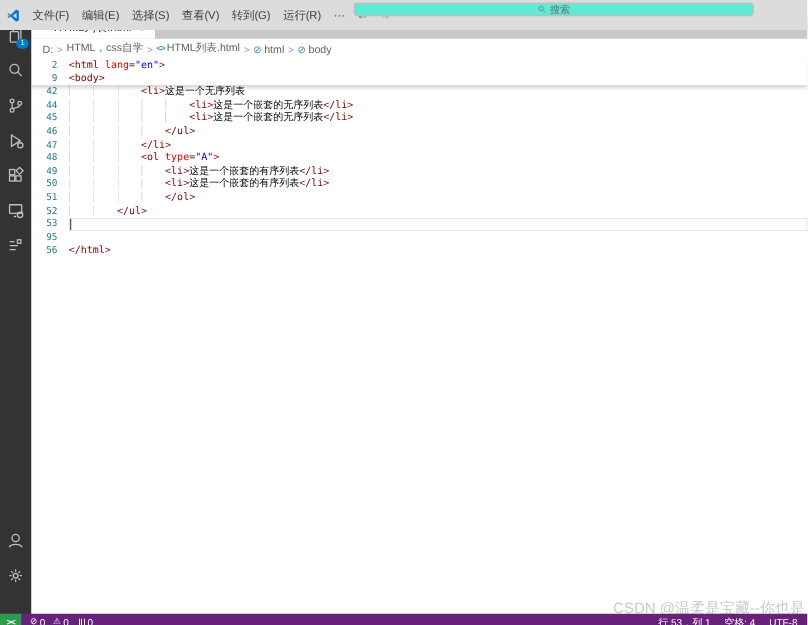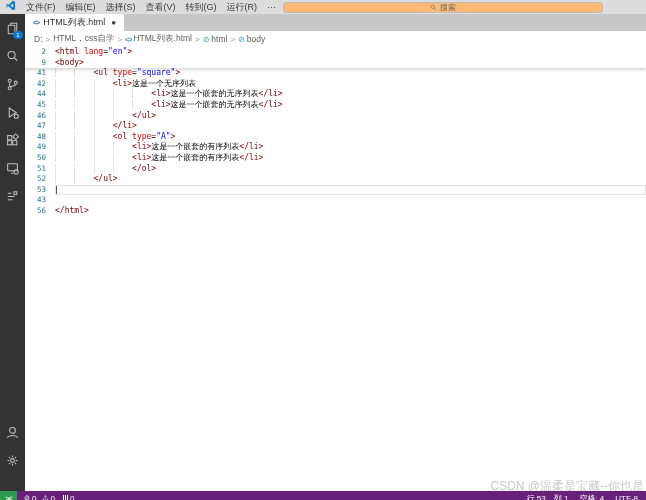--- a/index.html
+++ b/index.html
@@ -1,26 +1,26 @@
 <!DOCTYPE html>
 <html><head>
 <meta charset="utf-8">
 <style>
   html,body{margin:0;padding:0;}
   #app{position:relative;width:646px;height:500px;overflow:hidden;background:#fff;
        font-family:"Liberation Sans",sans-serif;-webkit-font-smoothing:antialiased;}
 
   
-  .titlebar{position:absolute;top:0;left:0;right:0;height:14px;background:#dcdcdc;
-            display:flex;font-size:9px;color:#3c3c3c;z-index:6;}
+  .titlebar{position:absolute;top:0;left:0;right:0;height:24px;background:#dcdcdc;
+            display:flex;align-items:center;font-size:9px;color:#3c3c3c;z-index:6;}
   .logo{width:11px;height:11px;margin:0 5px 0 5px;flex:none;}
   .menu-item{padding:0 5px;cursor:default;line-height:14px;}
   .nav-arrow{padding:0 4px;font-size:10px;color:#555;}
   .nav-arrow.fwd{color:#9a9a9a;}
-  .searchbox{position:absolute;left:283px;top:2px;width:318px;height:9px;background:#fdba74;
+  .searchbox{position:absolute;left:283px;top:2px;width:318px;height:9px;background:#5eead4;
              border:1px solid #bdbdbd;border-radius:3px;display:flex;align-items:center;
              justify-content:center;font-size:8px;color:#6a6a6a;gap:3px;}
 
   
   .activitybar{position:absolute;top:14px;left:0;width:25px;bottom:0;background:#333333;z-index:5;}
   .ab-item{width:25px;height:28px;display:flex;align-items:center;justify-content:center;position:relative;}
   .ab-item svg{stroke:#c0c0c0;fill:none;stroke-width:1.1;}
   .badge{position:absolute;right:2px;bottom:3px;min-width:8px;height:8px;border-radius:5px;
          background:#007acc;color:#fff;font-size:6px;line-height:8px;text-align:center;padding:0 1px;}
   .ab-bottom{position:absolute;bottom:26px;left:0;}
@@ -188,33 +188,32 @@
         <span>body</span>
       </span>
     </div>
 
   <div class="editor">
     <div class="sticky" id="sticky-lines">
         <div class="line"><span class="ln">2</span><span class="lc"><span class="tk-t">&lt;html </span><span class="tk-a">lang</span><span class="tk-x">=</span><span class="tk-v">"en"</span><span class="tk-t">&gt;</span></span></div>
         <div class="line"><span class="ln">9</span><span class="lc"><span class="tk-t">&lt;body&gt;</span></span></div>
       </div>
     <div id="code-lines">
-        <div class="line"><span class="ln">41</span><span class="lc"><span class="g">    </span><span class="g">    </span><span class="tk-t">&lt;ul </span><span class="tk-a">type</span><span class="tk-x">=</span><span class="tk-v">"square"</span><span class="tk-t">&gt;</span></span></div>
         <div class="line"><span class="ln">42</span><span class="lc"><span class="g">    </span><span class="g">    </span><span class="g">    </span><span class="tk-t">&lt;li&gt;</span><span class="tk-x">这是一个无序列表</span></span></div>
         <div class="line"><span class="ln">44</span><span class="lc"><span class="g">    </span><span class="g">    </span><span class="g">    </span><span class="g">    </span><span class="g">    </span><span class="tk-t">&lt;li&gt;</span><span class="tk-x">这是一个嵌套的无序列表</span><span class="tk-t">&lt;/li&gt;</span></span></div>
         <div class="line"><span class="ln">45</span><span class="lc"><span class="g">    </span><span class="g">    </span><span class="g">    </span><span class="g">    </span><span class="g">    </span><span class="tk-t">&lt;li&gt;</span><span class="tk-x">这是一个嵌套的无序列表</span><span class="tk-t">&lt;/li&gt;</span></span></div>
         <div class="line"><span class="ln">46</span><span class="lc"><span class="g">    </span><span class="g">    </span><span class="g">    </span><span class="g">    </span><span class="tk-t">&lt;/ul&gt;</span></span></div>
         <div class="line"><span class="ln">47</span><span class="lc"><span class="g">    </span><span class="g">    </span><span class="g">    </span><span class="tk-t">&lt;/li&gt;</span></span></div>
         <div class="line"><span class="ln">48</span><span class="lc"><span class="g">    </span><span class="g">    </span><span class="g">    </span><span class="tk-t">&lt;ol </span><span class="tk-a">type</span><span class="tk-x">=</span><span class="tk-v">"A"</span><span class="tk-t">&gt;</span></span></div>
         <div class="line"><span class="ln">49</span><span class="lc"><span class="g">    </span><span class="g">    </span><span class="g">    </span><span class="g">    </span><span class="tk-t">&lt;li&gt;</span><span class="tk-x">这是一个嵌套的有序列表</span><span class="tk-t">&lt;/li&gt;</span></span></div>
         <div class="line"><span class="ln">50</span><span class="lc"><span class="g">    </span><span class="g">    </span><span class="g">    </span><span class="g">    </span><span class="tk-t">&lt;li&gt;</span><span class="tk-x">这是一个嵌套的有序列表</span><span class="tk-t">&lt;/li&gt;</span></span></div>
         <div class="line"><span class="ln">51</span><span class="lc"><span class="g">    </span><span class="g">    </span><span class="g">    </span><span class="g">    </span><span class="tk-t">&lt;/ol&gt;</span></span></div>
         <div class="line"><span class="ln">52</span><span class="lc"><span class="g">    </span><span class="g">    </span><span class="tk-t">&lt;/ul&gt;</span></span></div>
         <div class="line cur"><span class="ln">53</span><span class="lc"></span></div>
-        <div class="line"><span class="ln">43</span><span class="lc"></span></div>
+        <div class="line"><span class="ln">95</span><span class="lc"></span></div>
         <div class="line"><span class="ln">56</span><span class="lc"><span class="tk-t">&lt;/html&gt;</span></span></div>
       </div>
   </div>
 
   <div class="watermark">CSDN @温柔是宝藏--你也是</div>
 
   <div class="statusbar">
     <div class="sb-remote">&gt;&lt;</div>
     <div class="sb-left">
       <span class="sb-group">

